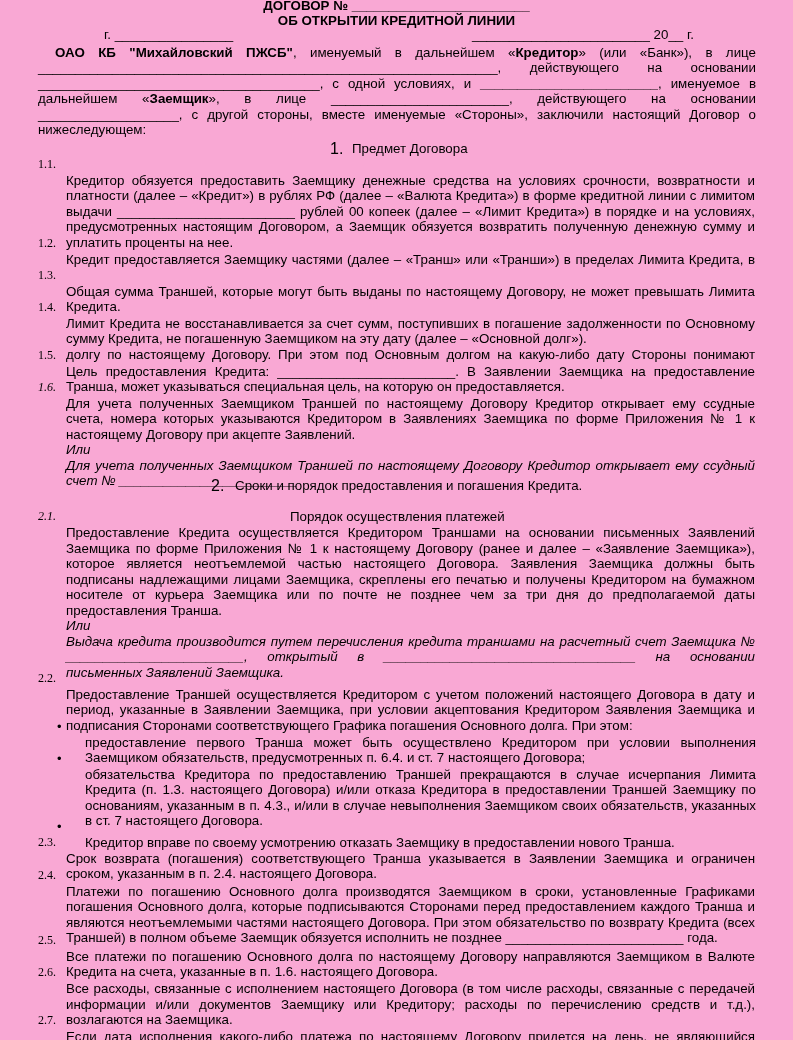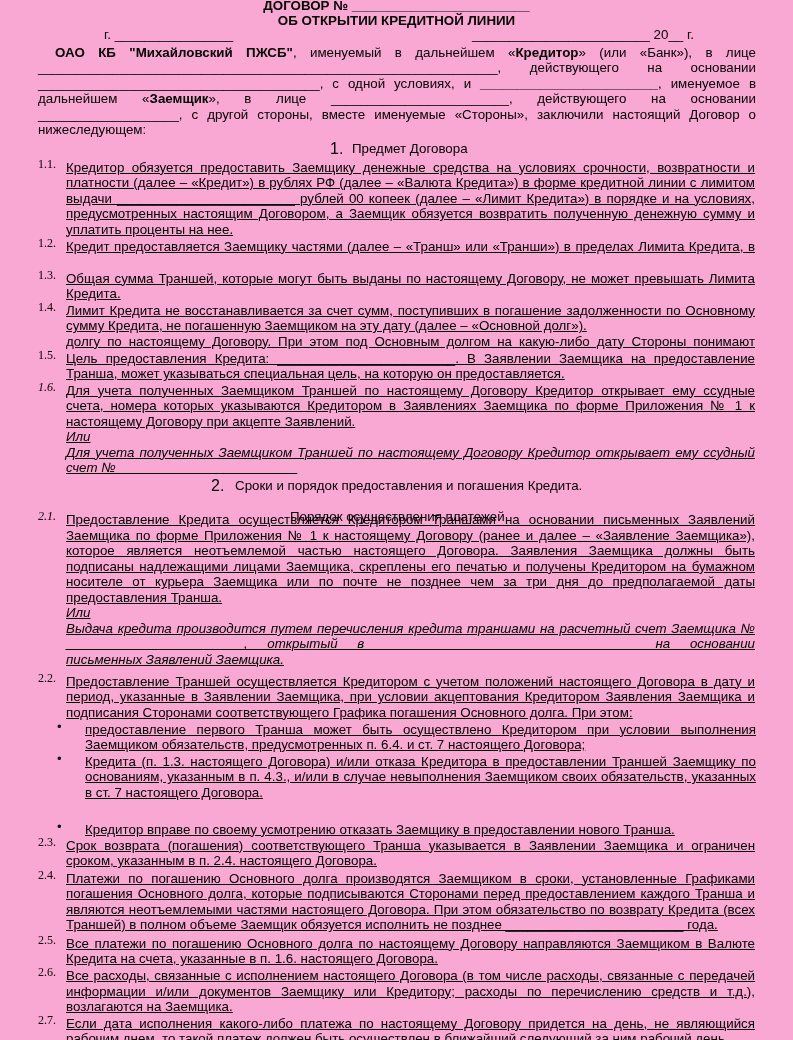--- a/index.html
+++ b/index.html
@@ -11,21 +11,21 @@
   .abs { position: absolute; }
   .ln { line-height: 15.5px; white-space: normal; }
   .ln.j { text-align: justify; text-align-last: justify; }
   .it { font-style: italic; }
   .b { font-weight: bold; }
 
   .title { position: absolute; left: 0; width: 793px; text-align: center; font-weight: bold; line-height: 15px; }
 
   .blk { position: absolute; left: 0; width: 793px; }
   .num { position: absolute; left: 38px; top: 0; font-family: "Liberation Serif", serif; font-size: 12px; line-height: 15.5px; }
-  .body { position: absolute; left: 66px; top: 3px; width: 689px; text-decoration: underline; }
+  .body { position: absolute; left: 66px; top: 16px; width: 689px; }
   .bul .dot { position: absolute; left: 57px; top: 0; line-height: 15.5px; font-size: 13px; }
   .bul .body { left: 85px; width: 671px; }
 
   .pre { position: absolute; left: 38px; top: 45px; width: 718px; }
   .pre .ln { line-height: 15.4px; }
   .pre .first { padding-left: 17px; }
 
   .hnum { position: absolute; font-size: 16px; line-height: 15.5px; }
   .htxt { position: absolute; line-height: 15.5px; }
 </style>
@@ -154,20 +154,21 @@
   <div class="blk bul" style="top:718.6px;">
     <span class="dot">•</span>
     <div class="body">
         <div class="ln j">предоставление первого Транша может быть осуществлено Кредитором при условии выполнения</div>
         <div class="ln">Заемщиком обязательств, предусмотренных п. 6.4. и ст. 7 настоящего Договора;</div>
       </div>
   </div>
   <div class="blk bul" style="top:750.6px;">
     <span class="dot">•</span>
     <div class="body">
+        <div class="ln j">обязательства Кредитора по предоставлению Траншей прекращаются в случае исчерпания Лимита</div>
         <div class="ln j">Кредита (п. 1.3. настоящего Договора) и/или отказа Кредитора в предоставлении Траншей Заемщику по</div>
         <div class="ln j">основаниям, указанным в п. 4.3., и/или в случае невыполнения Заемщиком своих обязательств, указанных</div>
         <div class="ln">в ст. 7 настоящего Договора.</div>
       </div>
   </div>
   <div class="blk bul" style="top:818.6px;">
     <span class="dot">•</span>
     <div class="body">
         <div class="ln">Кредитор вправе по своему усмотрению отказать Заемщику в предоставлении нового Транша.</div>
       </div>

